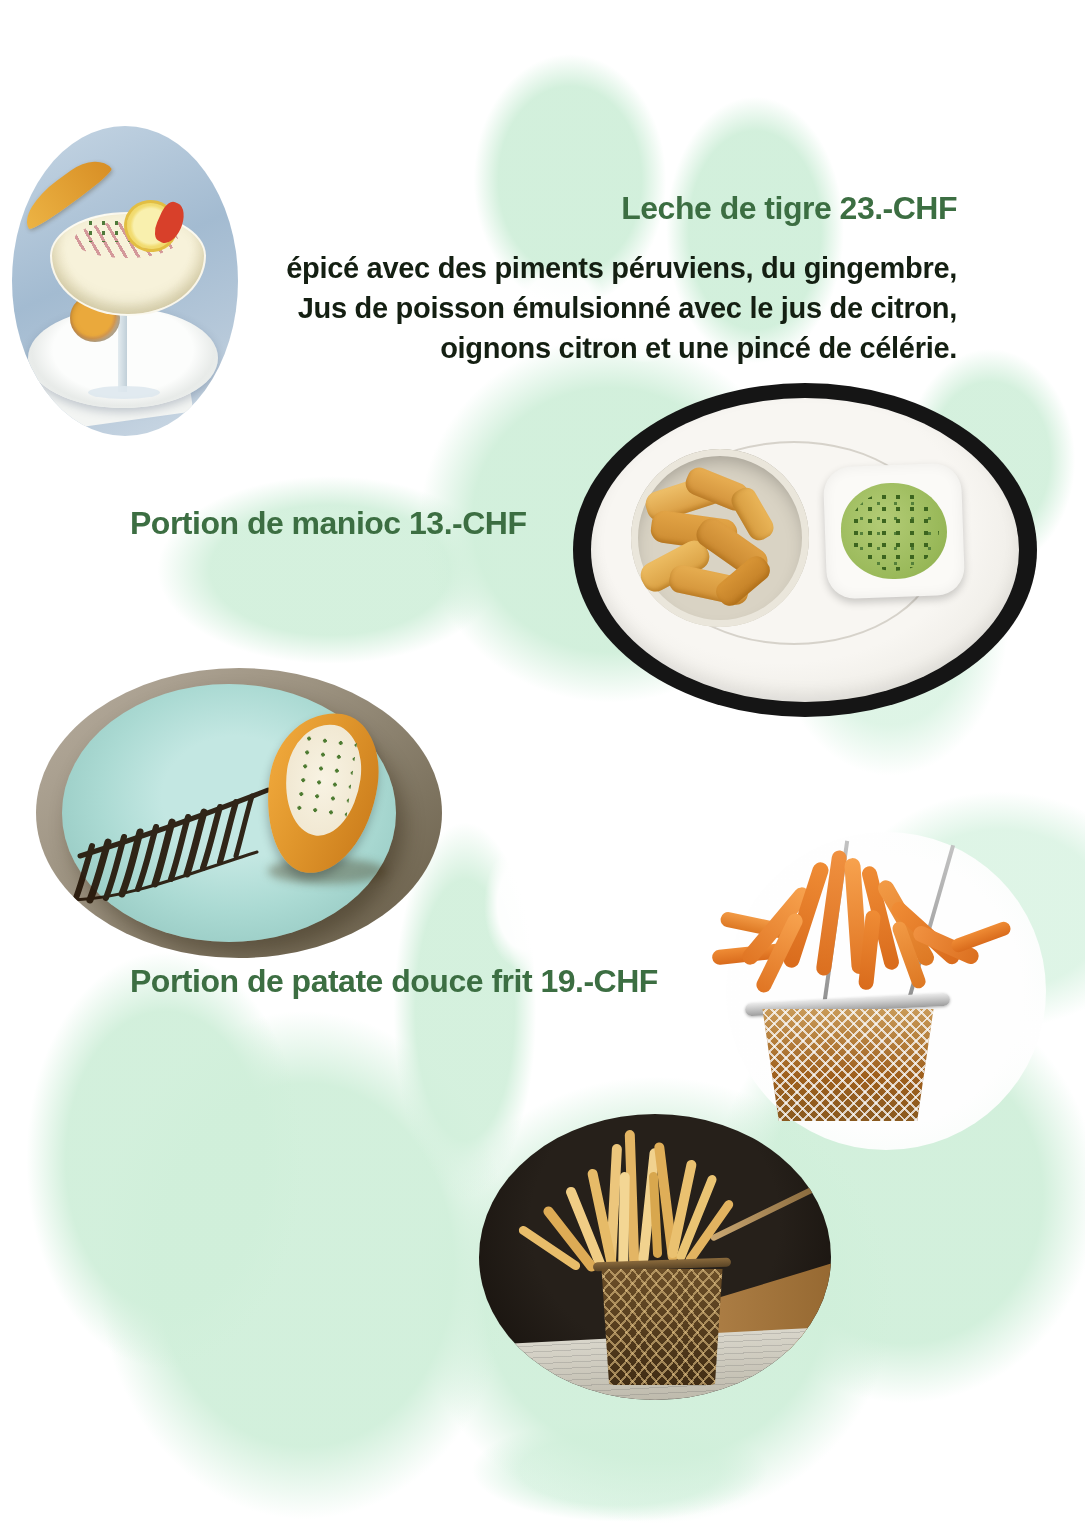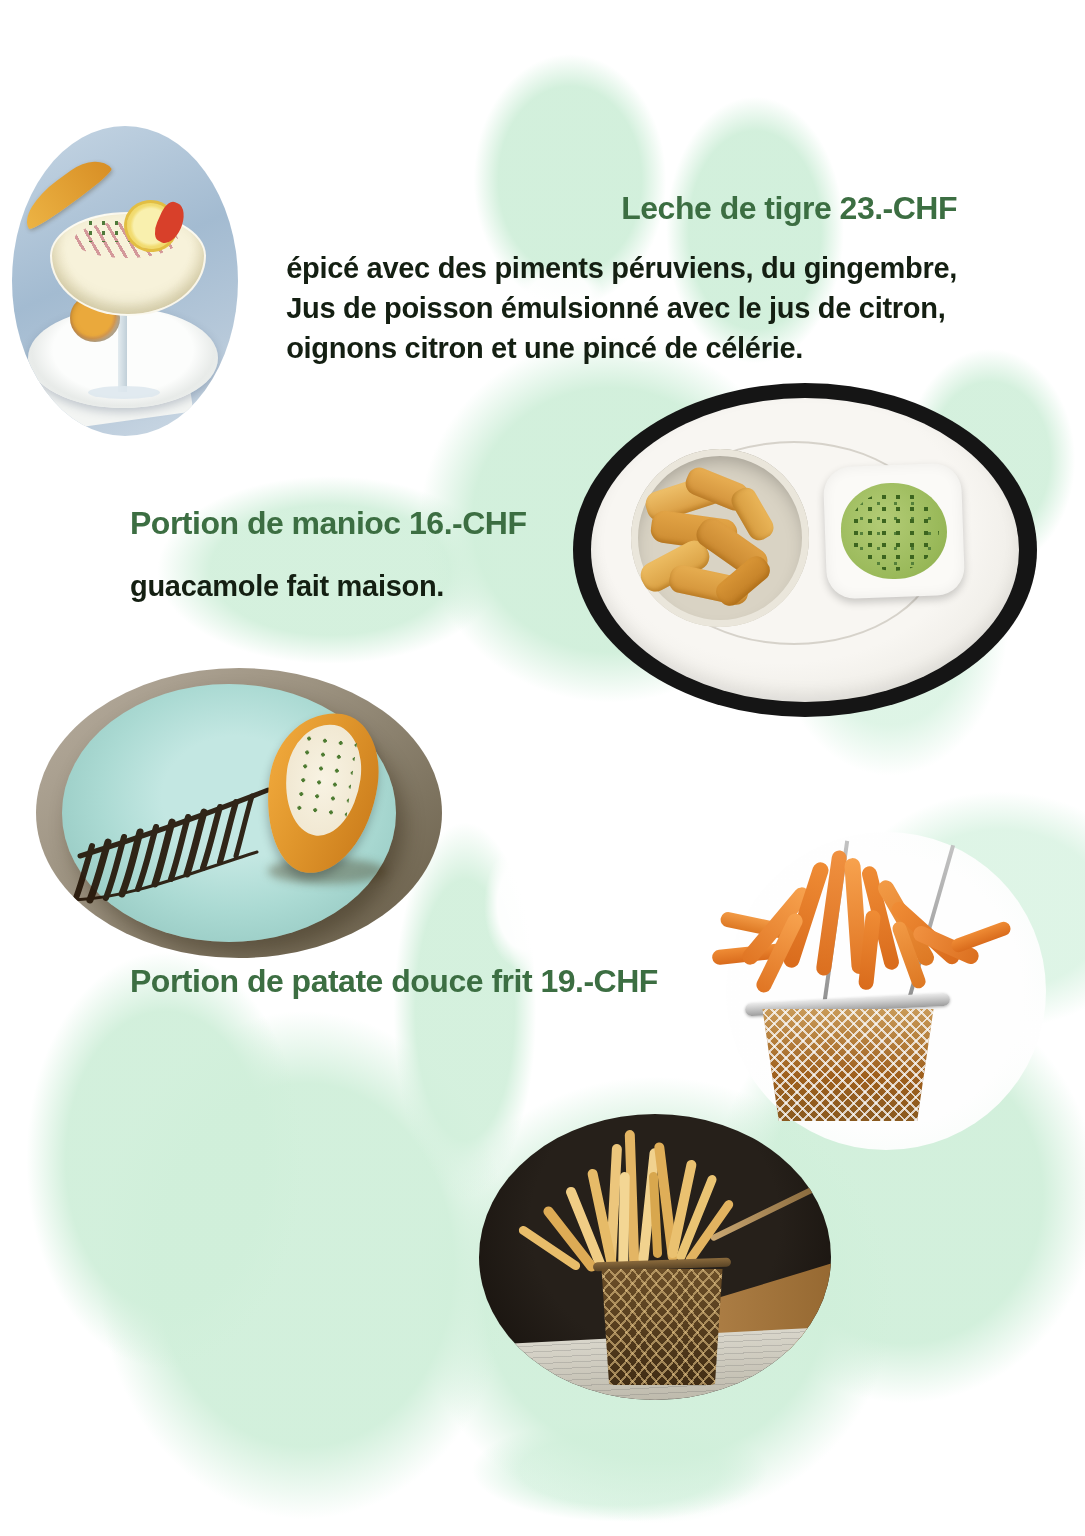--- a/index.html
+++ b/index.html
@@ -27,21 +27,21 @@
     radial-gradient(ellipse 40px 90px at 590px 1020px, rgba(255,255,255,.95) 0 55%, rgba(255,255,255,0) 82%),
     radial-gradient(ellipse 45px 65px at 655px 895px, rgba(255,255,255,.95) 0 55%, rgba(255,255,255,0) 82%),
     radial-gradient(ellipse 38px 80px at 700px 1000px, rgba(255,255,255,.95) 0 55%, rgba(255,255,255,0) 82%),
     radial-gradient(ellipse 45px 50px at 760px 905px, rgba(255,255,255,.9) 0 55%, rgba(255,255,255,0) 82%),
     radial-gradient(ellipse 55px 65px at 870px 1075px, rgba(255,255,255,.9) 0 55%, rgba(255,255,255,0) 82%);}
   
   .title{position:absolute;z-index:3;font-weight:700;font-size:32px;line-height:1.15;
          color:#3c6e42;letter-spacing:-.5px;white-space:nowrap;}
   .desc{position:absolute;z-index:3;font-weight:700;font-size:29px;line-height:40px;
         color:#141f12;letter-spacing:-.3px;white-space:nowrap;}
-  .r{right:128px;text-align:left;}
+  .r{right:128px;text-align:right;}
   .l{left:130px;text-align:left;}
   
   .photo{position:absolute;z-index:2;border-radius:50%;overflow:hidden;}
   .abs{position:absolute;}
   .stick{position:absolute;border-radius:8px;}
   .mesh-silver{background:
      repeating-linear-gradient(45deg, rgba(250,250,250,.75) 0 2px, rgba(0,0,0,0) 2px 8px),
      repeating-linear-gradient(-45deg, rgba(250,250,250,.75) 0 2px, rgba(0,0,0,0) 2px 8px),
      linear-gradient(#c99a58,#9e5f1d 60%,#8a5a20);}
   .mesh-bronze{background:
@@ -200,21 +200,20 @@
                 clip-path:polygon(2% 0,98% 0,92% 100%,8% 100%);border-radius:0 0 16px 16px;"></div>
   </div>
 
   <div class="title r" style="top:190px;">Leche de tigre 23.-CHF</div>
   <div class="desc r" style="top:248px;">
     <div>épicé avec des piments péruviens, du gingembre,</div>
     <div>Jus de poisson émulsionné avec le jus de citron,</div>
     <div>oignons citron et une pincé de célérie.</div>
   </div>
 
-  <div class="title l" style="top:505px;">Portion de manioc 16.-CHF</div>
+  <div class="title l" style="top:505px;">Portion de manioc 13.-CHF</div>
   <div class="desc l" style="top:566px;">
-    <div>guacamole fait maison.</div>
   </div>
 
 
   <div class="title l" style="top:963px;">Portion de patate douce frit 19.-CHF</div>
 
 </div>
 
 </body></html>

